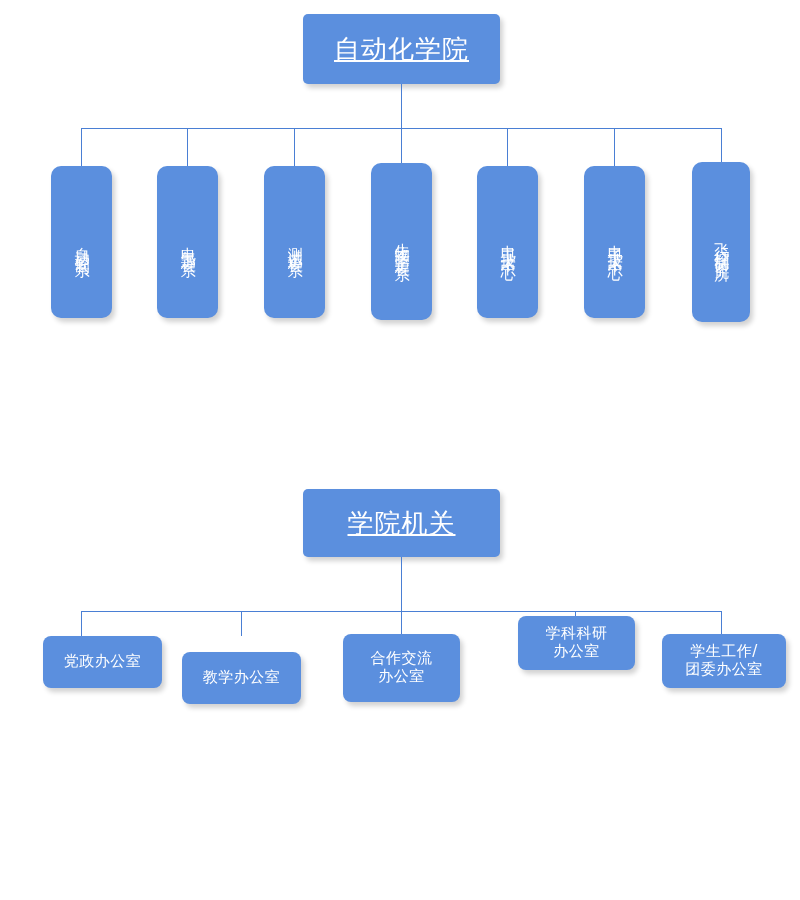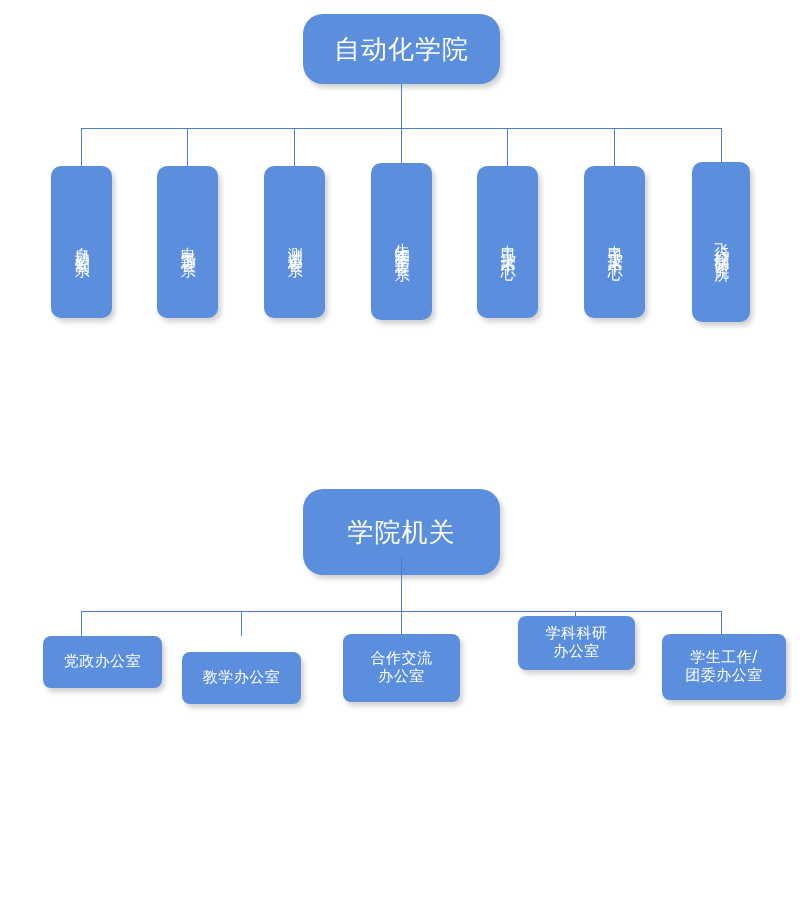--- a/index.html
+++ b/index.html
@@ -40,22 +40,23 @@
     align-items: center;
     justify-content: center;
     text-align: center;
     box-shadow: 3px 4px 5px rgba(0, 0, 0, 0.18);
     line-height: 1.18;
     user-select: none;
   }
 
   .node-root {
     font-size: 26px;
-    border-radius: 20px;
+    border-radius: 5px;
     letter-spacing: 1px;
+    text-decoration: underline;
   }
 
   .node-vert {
     writing-mode: vertical-rl;
     text-orientation: upright;
     font-size: 15px;
     letter-spacing: 4px;
     border-radius: 10px;
     padding-top: 6px;
   }
@@ -93,37 +94,37 @@
   <div class="node node-vert" style="left:264px; top:166px; width:61px; height:152px;">测试工程系</div>
 
   <div class="node node-vert" style="left:371px; top:163px; width:61px; height:157px;">生物医学工程系</div>
 
   <div class="node node-vert" style="left:477px; top:166px; width:61px; height:152px;">电工技术中心</div>
 
   <div class="node node-vert" style="left:584px; top:166px; width:61px; height:152px;">电子技术中心</div>
 
   <div class="node node-vert" style="left:692px; top:162px; width:58px; height:160px;">飞行控制研究所</div>
 
-  <div class="node node-root" style="left:303px; top:489px; width:197px; height:86px;">学院机关</div>
+  <div class="node node-root" style="left:303px; top:489px; width:197px; height:68px;">学院机关</div>
 
   <div class="conn conn-v" style="left:401px; top:557px; height:55px;"></div>
   <div class="conn conn-h" style="left:81px; top:611px; width:641px;"></div>
 
   <div class="conn conn-v" style="left:81px; top:611px; height:25px;"></div>
   <div class="conn conn-v" style="left:241px; top:611px; height:25px;"></div>
   <div class="conn conn-v" style="left:401px; top:611px; height:23px;"></div>
   <div class="conn conn-v" style="left:575px; top:611px; height:23px;"></div>
   <div class="conn conn-v" style="left:721px; top:611px; height:23px;"></div>
 
   <div class="node node-wide" style="left:23px; top:636px; width:119px; height:52px;margin-left:20px;">党政办公室</div>
 
   <div class="node node-wide" style="left:182px; top:652px; width:119px; height:52px;">教学办公室</div>
 
   <div class="node node-wide" style="left:343px; top:634px; width:117px; height:68px;text-align:center;">合作交流
 办公室</div>
 
   <div class="node node-wide" style="left:518px; top:616px; width:117px; height:54px;">学科科研
 办公室</div>
 
-  <div class="node node-wide" style="left:662px; top:634px; width:124px; height:66px;">学生工作/
+  <div class="node node-wide" style="left:662px; top:634px; width:124px; height:54px;">学生工作/
 团委办公室</div>
 
 </div>
 
 </body></html>

